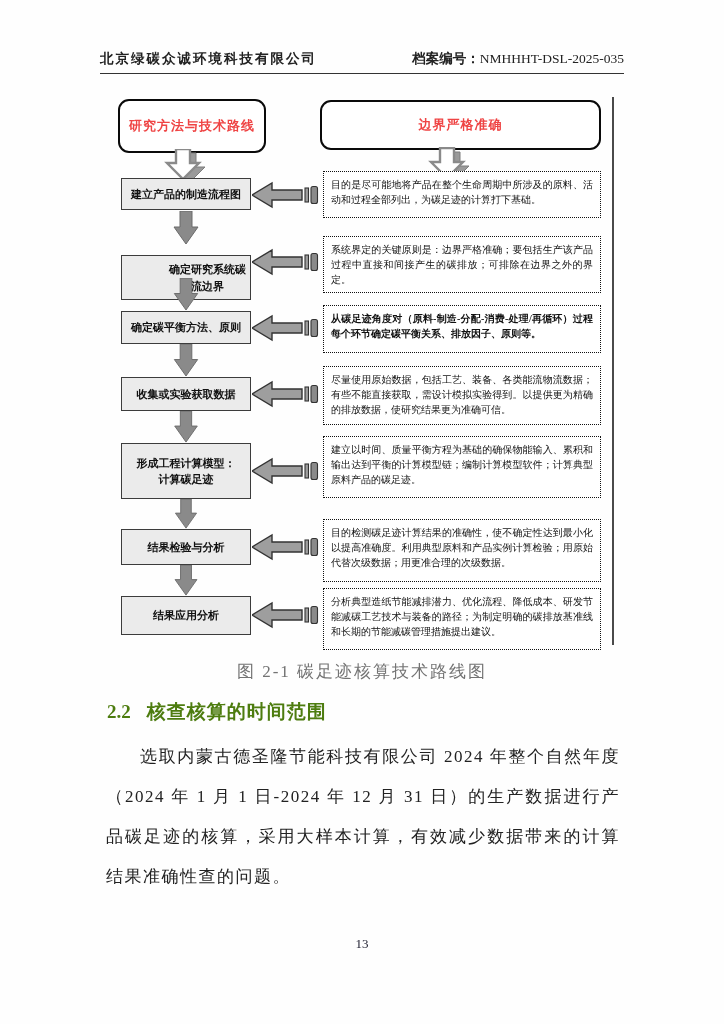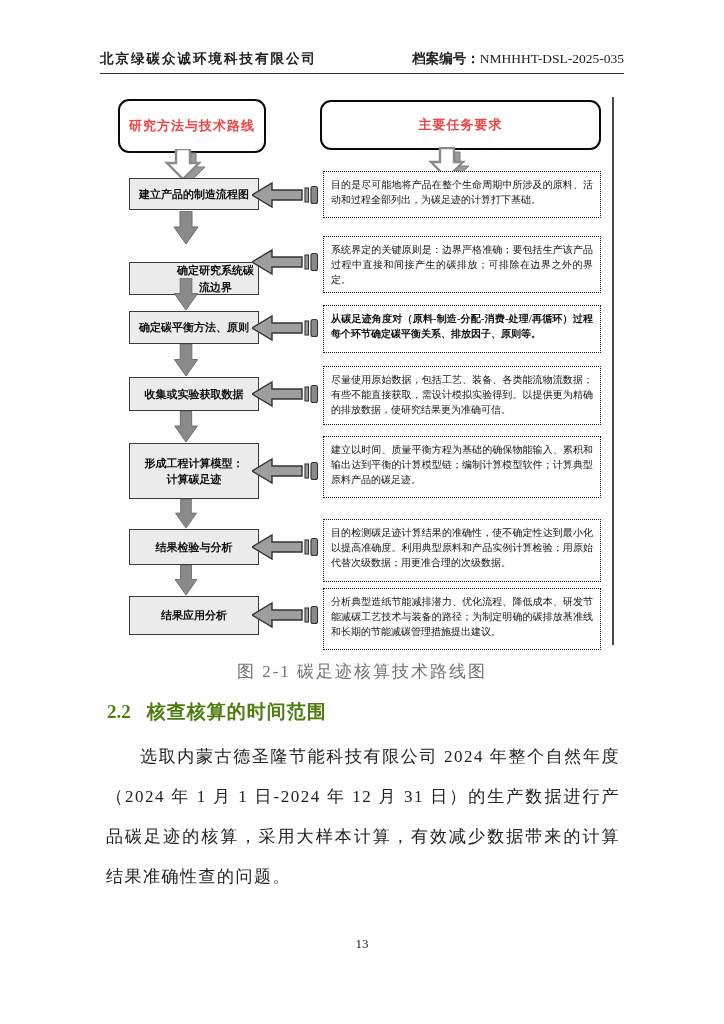--- a/index.html
+++ b/index.html
@@ -17,21 +17,20 @@
   .round-box{
     position:absolute;border:2.6px solid #0a0a0a;border-radius:11px;background:#fff;
     display:flex;align-items:center;justify-content:center;
     font-size:13px;font-weight:bold;letter-spacing:1px;color:#ef4444;
   }
   .step-box{
     position:absolute;left:121px;width:130px;background:#ebebeb;border:1.6px solid #3c3c3c;
     display:flex;flex-direction:column;align-items:center;justify-content:center;
     font-size:11px;font-weight:bold;color:#111;text-align:center;line-height:1.5;
     box-sizing:border-box;
-    margin-left:8px;
   }
   .desc-box{
     position:absolute;left:323px;width:278px;border:1.8px dotted #111;background:#fff;
     box-sizing:border-box;padding:5px 7px;font-size:10px;line-height:1.5;color:#111;
     overflow:hidden;text-align:justify;
   }
   .arrow{position:absolute;}
   .vrule{position:absolute;left:612px;top:97px;width:2px;height:548px;background:#4a4a4a;}
   
   .caption{position:absolute;left:0;top:660px;width:724px;text-align:center;font-size:17px;letter-spacing:2px;color:#737373;}
@@ -50,37 +49,37 @@
 <div class="page">
 
   <div class="hdr-company">北京绿碳众诚环境科技有限公司</div>
   <div class="hdr-archive"><b>档案编号：</b><span>NMHHHT-DSL-2025-035</span></div>
   <div class="hdr-rule"></div>
 
   <div class="round-box" style="left:118px;top:99px;width:144px;height:50px;">
     <span>研究方法与技术路线</span>
   </div>
   <div class="round-box" style="left:320px;top:100px;width:277px;height:46px;">
-    <span>主要任务要求</span>
+    <span>边界严格准确</span>
   </div>
 
   <svg class="arrow" style="left:160px;top:149px;" width="52" height="36" viewBox="0 0 52 36">
     <polygon points="22,4 36,4 36,18 45,18 29,34 13,18 22,18" fill="#9a9a9a" stroke="#7d7d7d" stroke-width="1"></polygon>
     <polygon points="16,0 30,0 30,14 39,14 23,30 7,14 16,14" fill="#ffffff" stroke="#8a8a8a" stroke-width="2.4"></polygon>
   </svg>
   <svg class="arrow" style="left:424px;top:147px;" width="52" height="38" viewBox="0 0 52 36">
     <polygon points="22,4 36,4 36,18 45,18 29,34 13,18 22,18" fill="#9a9a9a" stroke="#7d7d7d" stroke-width="1"></polygon>
     <polygon points="16,0 30,0 30,14 39,14 23,30 7,14 16,14" fill="#ffffff" stroke="#8a8a8a" stroke-width="2.4"></polygon>
   </svg>
 
   <div class="step-box" style="top:178px;height:32px;">
       <span>建立产品的制造流程图</span>
       <span></span>
     </div>
-  <div class="step-box" style="top:262px;height:33px;padding-left:43px;">
+  <div class="step-box" style="top:255px;height:45px;padding-left:43px;">
       <span>确定研究系统碳流边界</span>
       <span></span>
     </div>
   <div class="step-box" style="top:311px;height:33px;">
       <span>确定碳平衡方法、原则</span>
       <span></span>
     </div>
   <div class="step-box" style="top:377px;height:34px;">
       <span>收集或实验获取数据</span>
       <span></span>

